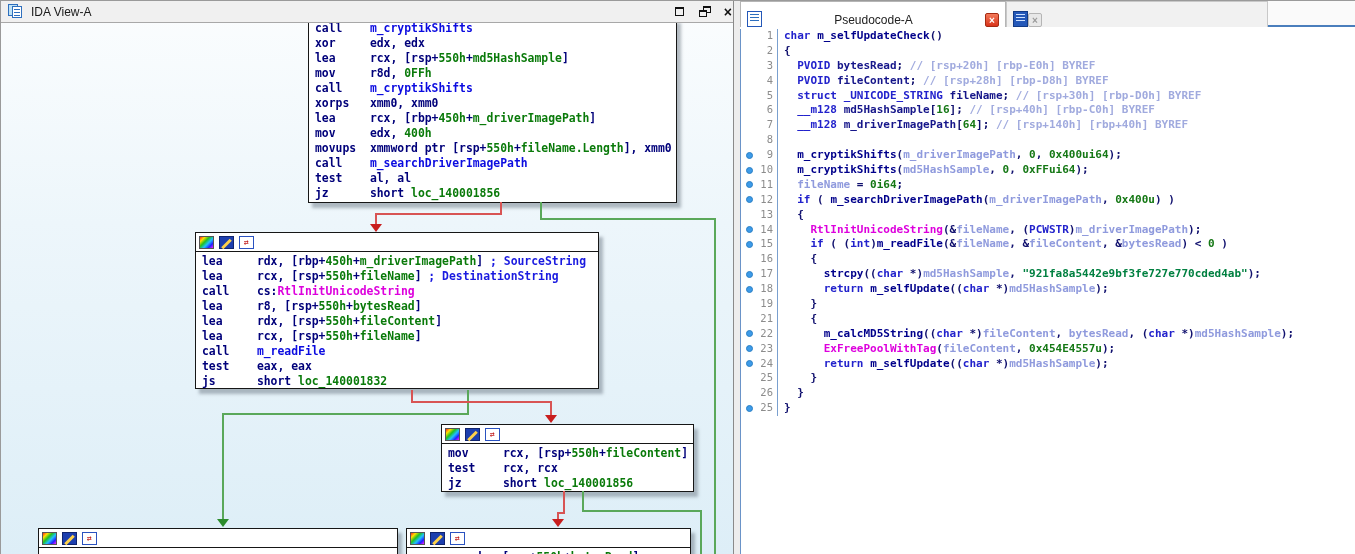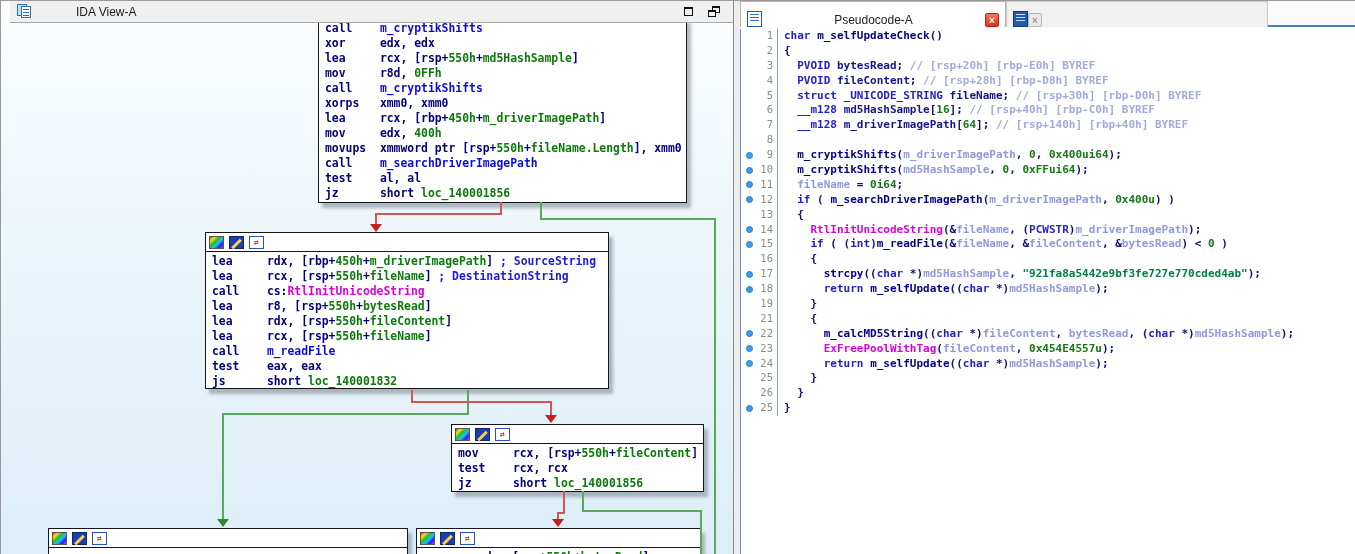--- a/index.html
+++ b/index.html
@@ -4,41 +4,41 @@
 <style>
   * { margin:0; padding:0; box-sizing:border-box; }
   html,body { width:1355px; height:554px; overflow:hidden; background:#fff;
               font-family:"Liberation Sans", sans-serif; }
   #root { position:relative; width:1355px; height:554px; border-top:1px solid #9a9a9a; }
 
   
   #ida-window { position:absolute; left:0; top:0; width:733px; height:554px;
                 border-left:1px solid #9a9a9a; overflow:hidden;
                 background:linear-gradient(180deg,#fbfdfe 0%,#edf6fb 40%,#ddeef7 100%); }
-  #ida-titlebar { position:absolute; left:9px; top:0; width:743px; height:22px; z-index:10;
+  #ida-titlebar { position:absolute; left:0; top:0; width:743px; height:22px; z-index:10;
                   background:#f0f0f0; border-bottom:1px solid #a8a8a8;
-                  display:flex; align-items:center;gap:36px; }
+                  display:flex; align-items:center; }
   .win-doc-icon { width:15px; height:15px; margin:0 8px 0 7px; position:relative; }
   .win-doc-icon .sheet { position:absolute; background:#fff; border:1px solid #2e6fbe; }
   .win-doc-icon .s1 { left:0; top:0; width:10px; height:12px; background:#bfe2f5; }
   .win-doc-icon .s2 { left:4px; top:2px; width:10px; height:12px; }
   .win-doc-icon .s2 i { display:block; height:1px; background:#2e6fbe; margin:2px 1px 0 1px; }
   #ida-title { font-size:12px; color:#1a1a1a; }
   #ida-buttons { margin-left:auto; display:flex; align-items:center; gap:13px; padding-right:12px; }
   .wbtn { width:12px; height:12px; position:relative; cursor:default; }
   .wbtn-max i { position:absolute; left:1px; top:1px; width:9px; height:9px;
                 border:1px solid #111; border-top-width:2px; }
   .wbtn-restore i.a { position:absolute; left:4px; top:0; width:8px; height:7px;
                 border:1px solid #111; border-top-width:2px; }
   .wbtn-restore i.b { position:absolute; left:0; top:4px; width:8px; height:7px;
                 border:1px solid #111; border-top-width:2px; background:#f0f0f0; }
   .wbtn-close { font-size:14px; line-height:12px; color:#111; font-weight:bold; width:auto; }
 
   
-  #graph-canvas { position:absolute; left:0; top:0; width:596px; height:554px;margin-left:10px; }
+  #graph-canvas { position:absolute; left:0; top:0; width:596px; height:554px; }
   #edge-svg { position:absolute; left:0; top:0; z-index:5; pointer-events:none; }
   .block { position:absolute; z-index:2; background:#fff; border:1.5px solid #161616;
            overflow:hidden; box-shadow:4px 5px 3px rgba(110,122,134,.5); }
   .block .hdr { height:19px; border-bottom:1.5px solid #161616; display:flex;
                 align-items:center; gap:5px; padding:0 3px; background:#fff; }
   .block .code { padding:2px 6px 0 6px; white-space:pre;
                  font:700 11.4px "DejaVu Sans Mono", monospace; line-height:15px; color:#00007a; }
   .nicon { width:15px; height:13px; position:relative; }
   .nicon-palette { border:1px solid #555;
       background:linear-gradient(135deg,#ff2020,#ffe000,#20c020,#20c0ff,#2020ff,#ff20ff); }

